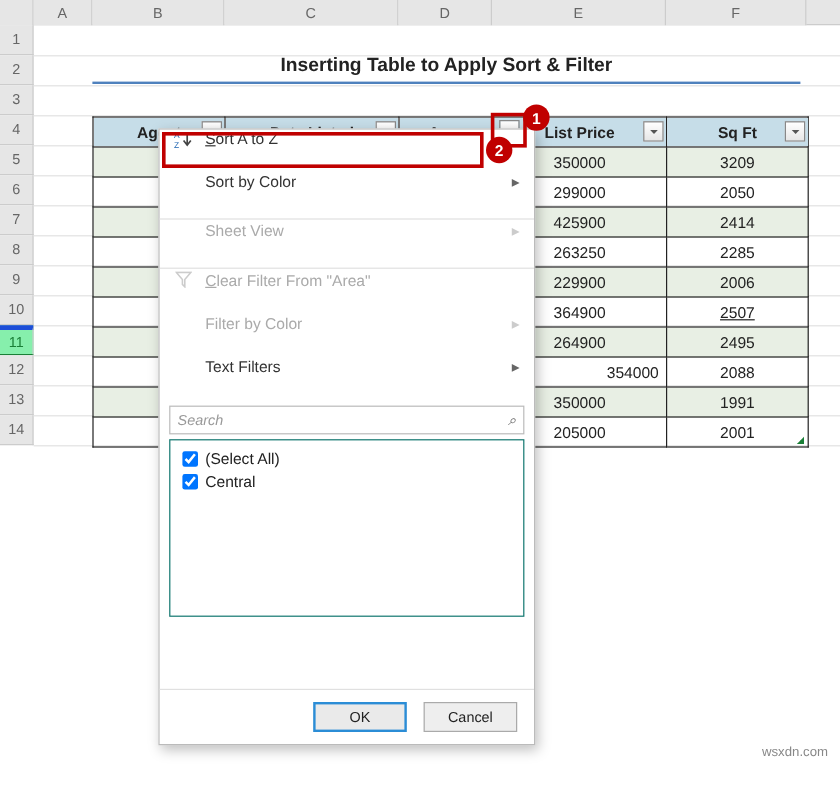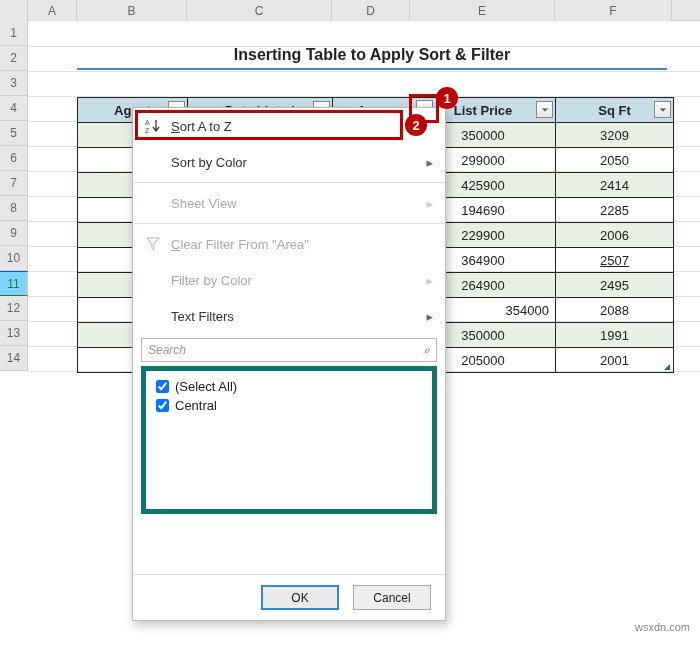--- a/index.html
+++ b/index.html
@@ -3,49 +3,49 @@
 <meta charset="utf-8">
 <style>
 *{box-sizing:border-box;margin:0;padding:0;font-family:"Segoe UI",Arial,sans-serif}
 body{background:#fff;width:700px;height:655px;overflow:hidden;font-size:12px;color:#222;position:relative}
 .sheet{position:relative}
 .colhdrs{display:flex;background:#e6e6e6;border-bottom:1px solid #ccc;height:21px}
 .rowhdrs{position:absolute;top:21px;left:0;width:28px}
 .ch,.rh{display:flex;align-items:center;justify-content:center;color:#666;font-size:12px;background:#e6e6e6}
 .ch{border-right:1px solid #ccc;height:21px}
 .rh{border-bottom:1px solid #ccc;border-right:1px solid #ccc;height:25px;width:28px}
-.rh.sel{background:#7dd3fc;border-top:1px solid #1d4ed8;border-bottom:1px solid #1a7f37;color:#1a7f37}
+.rh.sel{background:#86efac;border-top:4px solid #1d4ed8;border-bottom:1px solid #1a7f37;color:#1a7f37}
 .grid{position:absolute;top:21px;left:28px;right:0;bottom:0}
 .gridbg{position:absolute;inset:0}
 .gridbg .col{position:absolute;top:0;bottom:0;border-right:1px solid #e2e2e2}
 .gridbg .row{position:absolute;left:0;right:0;border-bottom:1px solid #e2e2e2}
 .title{position:absolute;top:25px;left:49px;width:590px;text-align:center;font-size:16px;font-weight:600;color:#222;border-bottom:2px solid #4f81bd;padding-bottom:4px}
 .tbl{position:absolute;top:76px;left:49px}
 table{border-collapse:collapse}
 th,td{height:25px;border:1px solid #222;text-align:center;vertical-align:middle}
 th{background:#c6dde8;font-weight:700;font-size:13px;position:relative;padding:0 8px}
 td{font-size:13px;padding:0 6px}
 tr.band td{background:#e8efe4}
 .agent{width:110px}
 .fbtn{position:absolute;right:2px;top:3px;width:17px;height:17px;border:1px solid #888;background:linear-gradient(#fff,#e6e6e6);display:flex;align-items:center;justify-content:center;cursor:pointer}
 .fbtn svg{width:8px;height:8px}
 .hlbox{position:absolute;border:3px solid #c00000;pointer-events:none;z-index:5}
 .badge{position:absolute;width:22px;height:22px;border-radius:50%;background:#c00000;color:#fff;font-weight:700;display:flex;align-items:center;justify-content:center;font-size:13px;z-index:6}
 .menu{position:absolute;top:107px;left:132px;width:314px;background:#fff;border:1px solid #bbb;box-shadow:2px 4px 10px rgba(0,0,0,.25);z-index:4}
-.mitem{display:flex;align-items:center;height:36px;padding:0 12px 0 38px;position:relative;font-size:13px;color:#333;cursor:default}
+.mitem{display:flex;height:36px;padding:0 12px 0 38px;position:relative;font-size:13px;color:#333;cursor:default}
 .mitem.disabled{color:#aaa}
 .mitem .ico{position:absolute;left:10px;width:20px;display:flex;align-items:center;justify-content:center}
 .mitem .arr{position:absolute;right:12px;color:#666;font-size:13px}
 .mitem.disabled .arr{color:#ccc}
 .mitem .ul{text-decoration:underline}
 .msep{height:1px;background:#e0e0e0;margin:2px 0}
 .mhighlight{position:absolute;border:3px solid #c00000;left:2px;top:2px;right:42px;height:30px;z-index:2;pointer-events:none}
 .srch{margin:4px 8px;height:24px;border:1px solid #bbb;display:flex;align-items:center;padding:0 6px;color:#999;font-style:italic;position:relative}
 .srch .mag{position:absolute;right:6px;color:#666}
-.chkarea{margin:0 8px;border:5px solid #0f766e;height:148px;padding:6px}
+.chkarea{margin:0 8px;border:1px solid #0f766e;height:148px;padding:6px}
 .chk{display:flex;align-items:center;padding:2px 4px;font-size:13px}
 .chk input{margin-right:6px}
 .btns{display:flex;justify-content:flex-end;gap:14px;padding:10px 14px;border-top:1px solid #e0e0e0;margin-top:60px}
 .btn{width:78px;height:25px;border:1px solid #aaa;background:#eee;display:flex;align-items:center;justify-content:center;font-size:12px;cursor:pointer}
 .btn.primary{border:2px solid #2b8dd6;background:#eaeaea}
 .watermark{position:absolute;bottom:22px;right:10px;font-size:11px;color:#888}
 .tricell{position:absolute;bottom:8px;right:14px;width:8px;height:8px}
 .tricell::after{content:"";position:absolute;right:-1px;bottom:-1px;border:3px solid transparent;border-right-color:#1a7f37;border-bottom-color:#1a7f37}
 </style>
 </head>
@@ -156,21 +156,21 @@
               <td class="agent" style="text-align: right; padding-right: 10px;">Ham</td>
               <td style="border: 1px solid rgb(34, 34, 34); width: 145px;"></td>
               <td style="border: 1px solid rgb(34, 34, 34); width: 78px;"></td>
               <td style="width: 145px; text-align: center;">425900</td>
               <td style="width: 118px;">2414</td>
             </tr>
             <tr>
               <td class="agent" style="text-align: right; padding-right: 10px;">Ham</td>
               <td style="border: 1px solid rgb(34, 34, 34); width: 145px;"></td>
               <td style="border: 1px solid rgb(34, 34, 34); width: 78px;"></td>
-              <td style="width: 145px;">194690</td>
+              <td style="width: 145px;">263250</td>
               <td style="width: 118px;">2285</td>
             </tr>
             <tr class="band">
               <td class="agent" style="text-align: right; padding-right: 10px;">Ham</td>
               <td style="border: 1px solid rgb(34, 34, 34); width: 145px;"></td>
               <td style="border: 1px solid rgb(34, 34, 34); width: 78px;"></td>
               <td style="width: 145px;">229900</td>
               <td style="width: 118px;">2006</td>
             </tr>
             <tr>

